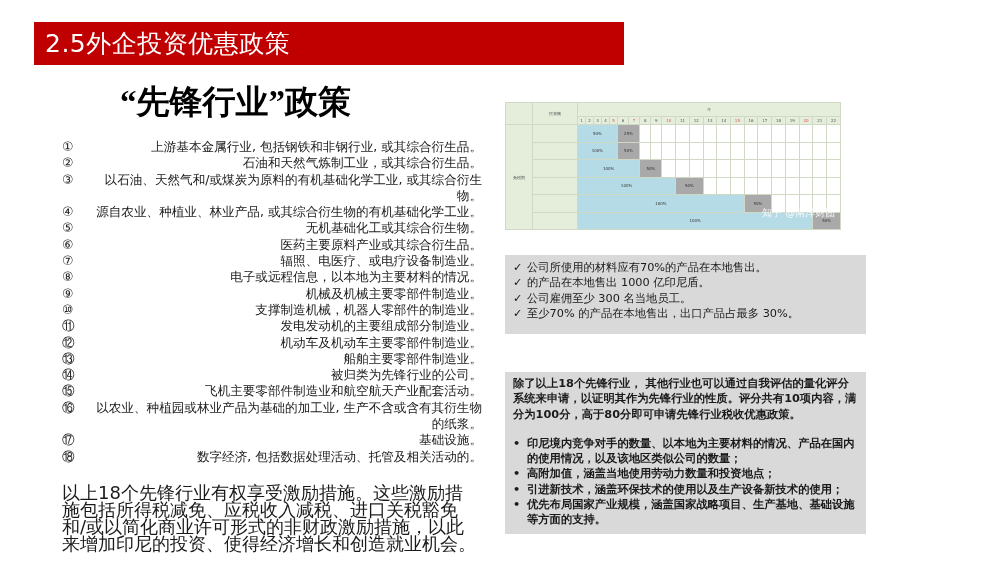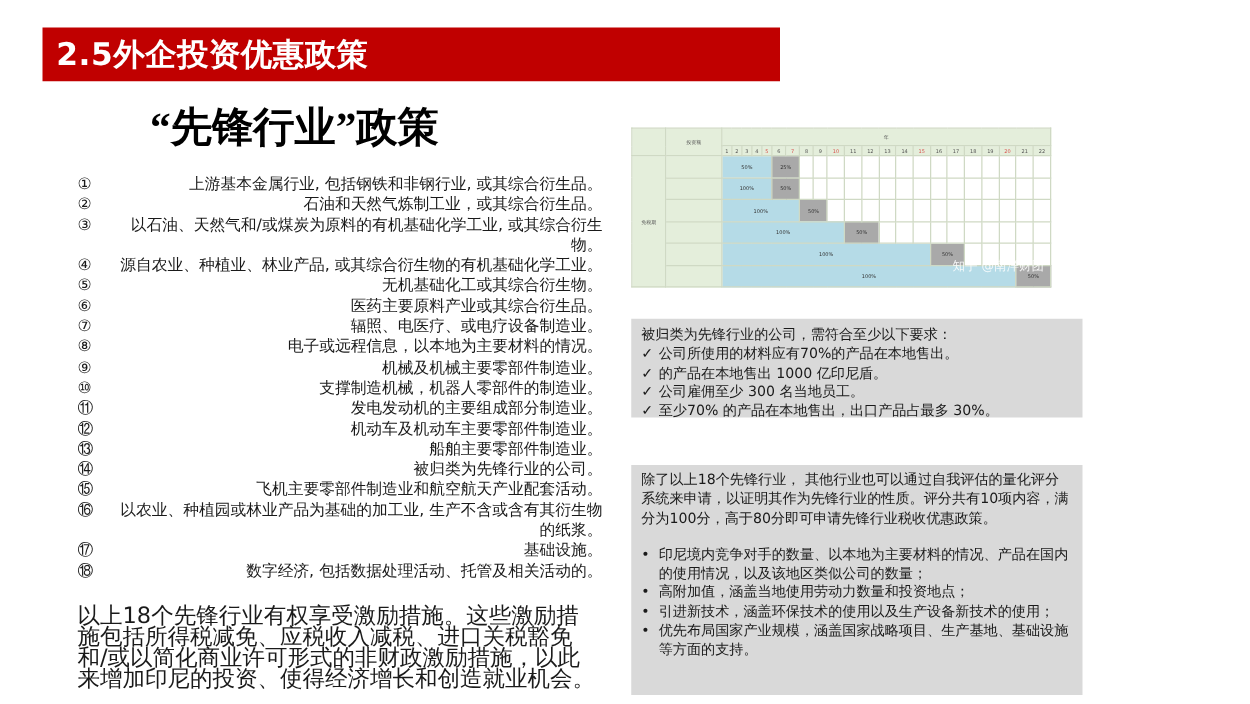--- a/index.html
+++ b/index.html
@@ -10,21 +10,20 @@
     color: #1a1a1a;
   }
   .title-bar {
     position: absolute; left: 34px; top: 22px; width: 590px; height: 43px;
     background: #c00000;
     display: flex; align-items: center;
   }
   .title-bar span {
     color: #ffffff; font-size: 25px; padding-left: 11px; letter-spacing: 0.5px;
     font-family: "DejaVu Sans", sans-serif;
-    font-weight: bold;
   }
   .heading {
     position: absolute; left: 120px; top: 80px;
     font-size: 33px; font-weight: bold; color: #000;
     font-family: Liberation Serif, serif; letter-spacing: 0px;
   }
   .industry-list {
     position: absolute; left: 62px; top: 139px; width: 420px;
     margin: 0; padding: 0; list-style: none;
     font-size: 12.6px; line-height: 16.3px;
@@ -49,21 +48,21 @@
   .tax-table .w { background: #ffffff; }
   .tax-table .red { color: #d9534f; }
   .watermark {
     position: absolute; left: 762px; top: 206px; font-size: 10px; color: rgba(255,255,255,0.85);
   }
   .box {
     position: absolute; background: #d9d9d9; font-size: 11.3px; line-height: 15.3px;
     box-sizing: border-box;
   }
   .box1 { left: 505px; top: 255px; width: 361px; height: 79px; padding: 5px 8px; }
-  .box2 { left: 505px; top: 372px; width: 361px; height: 184px; padding: 4px 8px; }
+  .box2 { left: 505px; top: 372px; width: 361px; height: 162px; padding: 4px 8px; font-weight: bold; }
   .box p { margin: 0; }
   .box ul { margin: 0; padding: 0; list-style: none; }
   .box li { display: flex; }
   .box li .mk { width: 14px; flex: none; }
   .box li .txt { flex: 1; }
   .gap { height: 14px; }
 </style>
 </head>
 <body>
 
@@ -268,21 +267,20 @@
   <tr>
     <td class="g"></td>
     <td class="b" colspan="20">100%</td>
     <td class="d" colspan="2">50%</td>
   </tr>
 </tbody>
   </table>
 <div class="watermark">知乎 @南洋财团</div>
 
 <div class="box box1">
-  <p>被归类为先锋行业的公司，需符合至少以下要求：</p>
   <ul>
     <li>
         <span class="mk">✓</span>
         <span class="txt">公司所使用的材料应有70%的产品在本地售出。</span>
       </li>
     <li>
         <span class="mk">✓</span>
         <span class="txt">的产品在本地售出 1000 亿印尼盾。</span>
       </li>
     <li>

